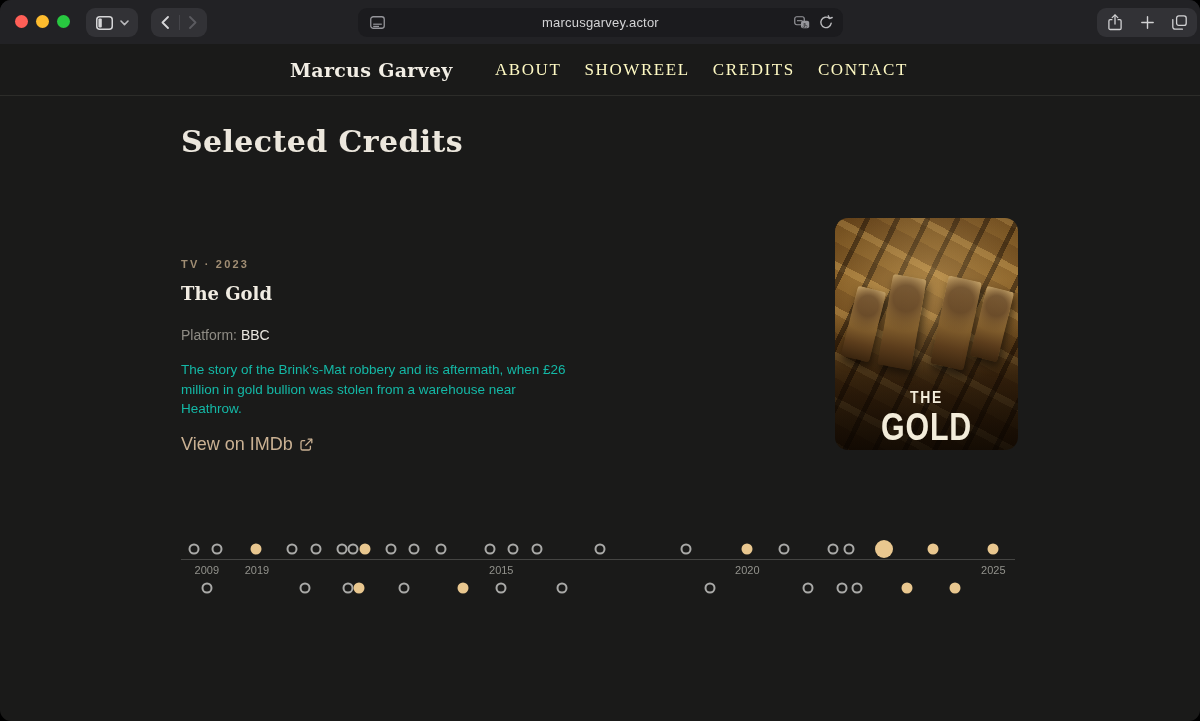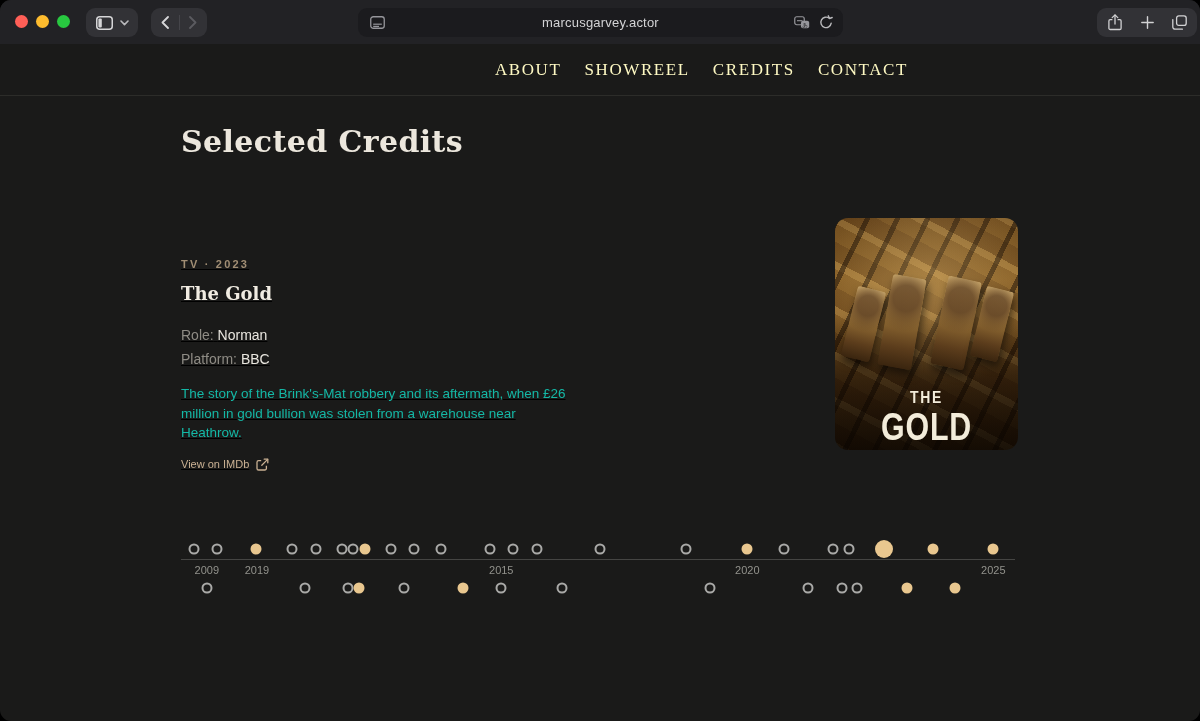--- a/index.html
+++ b/index.html
@@ -41,29 +41,29 @@
   .site-nav { position:absolute; right:292px; top:50%; transform:translateY(-50%);
               display:flex; gap:23px; }
   .site-nav a { font-family:Liberation Serif, serif; font-size:17px; letter-spacing:1.6px;
                 color:#fef9c3; text-decoration:none; }
 
   
   .main { position:absolute; top:97px; left:0; right:0; bottom:0; }
   .page-heading { position:absolute; left:181px; top:27px; font-family:"DejaVu Serif",serif;
                   font-weight:bold; font-size:30px; color:#ece7dd; letter-spacing:.4px; }
 
-  .credit { position:absolute; left:181px; top:161px; width:404px;text-decoration:underline; }
+  .credit { position:absolute; left:181px; top:161px; width:404px; }
   .credit .meta { font-size:11px; letter-spacing:2.2px; color:#a18e74; font-weight:bold; }
   .credit .title { font-family:"DejaVu Serif",serif; font-weight:bold; font-size:18px;
                    color:#f1ece2; margin-top:13px; }
   .facts { margin-top:19px; font-size:14px; line-height:24px; }
   .facts .lbl { color:#8f8c85; }
   .facts .val { color:#e9e6df; }
   .credit .desc { margin-top:13px; font-size:13.5px; line-height:19.5px; color:#14b8a6; width:398px; }
-  .imdb-link { margin-top:15px; display:flex; align-items:center; gap:7px; font-size:11px;
+  .imdb-link { margin-top:15px; display:flex; align-items:center; gap:7px; font-size:18px;
                color:#cab193; text-decoration:none; width:max-content; }
 
   
   .poster { position:absolute; left:835px; top:121px; width:183px; height:232px;
             border-radius:13px; overflow:hidden; background:
       linear-gradient(180deg, rgba(15,8,2,0) 42%, rgba(12,6,1,.45) 68%, rgba(6,3,0,.75) 100%),
       radial-gradient(circle at 52% 30%, rgba(255,215,140,.30), rgba(255,215,140,0) 56%),
       repeating-linear-gradient(116deg, rgba(22,11,3,.55) 0 5px, rgba(22,11,3,0) 5px 27px),
       repeating-linear-gradient(28deg, rgba(255,205,120,.20) 0 7px, rgba(80,45,15,.28) 7px 24px, rgba(140,95,40,.18) 24px 40px),
       linear-gradient(180deg, #6b4a1e 0%, #8a6329 26%, #7a5522 45%, #4e3314 70%, #2e1c0a 100%); }
@@ -173,39 +173,36 @@
       <div class="tbtn">
         <svg width="15" height="15" viewBox="0 0 15 15">
           <rect x="4.6" y="0.8" width="9.6" height="9.6" rx="2.2" fill="none" stroke="#d2d2d4" stroke-width="1.3"></rect>
           <path d="M10.4 14.2 H3 a2.2 2.2 0 0 1 -2.2 -2.2 V4.6" fill="none" stroke="#d2d2d4" stroke-width="1.3" stroke-linecap="round"></path>
         </svg>
       </div>
     </div>
   </div>
 
   <div class="site-header">
+    <div class="brand">Marcus Garvey</div>
     <div class="site-nav">
       <a href="#">ABOUT</a>
       <a href="#">SHOWREEL</a>
       <a href="#">CREDITS</a>
       <a href="#">CONTACT</a>
     </div>
   </div>
 
   <div class="main">
     <h1 class="page-heading">Selected Credits</h1>
 
     <div class="credit">
       <div class="meta">TV · 2023</div>
       <div class="title">The Gold</div>
       <div class="facts">
-        <div>
-          <span class="lbl">Role:</span>
-          <span class="val">Norman</span>
-        </div>
         <div>
           <span class="lbl">Platform:</span>
           <span class="val">BBC</span>
         </div>
       </div>
       <div class="desc">The story of the Brink's-Mat robbery and its aftermath, when £26 million in gold bullion was stolen from a warehouse near Heathrow.</div>
       <a class="imdb-link" href="#">
         <span>View on IMDb</span>
         <span>
           <svg width="13" height="13" viewBox="0 0 13 13">

